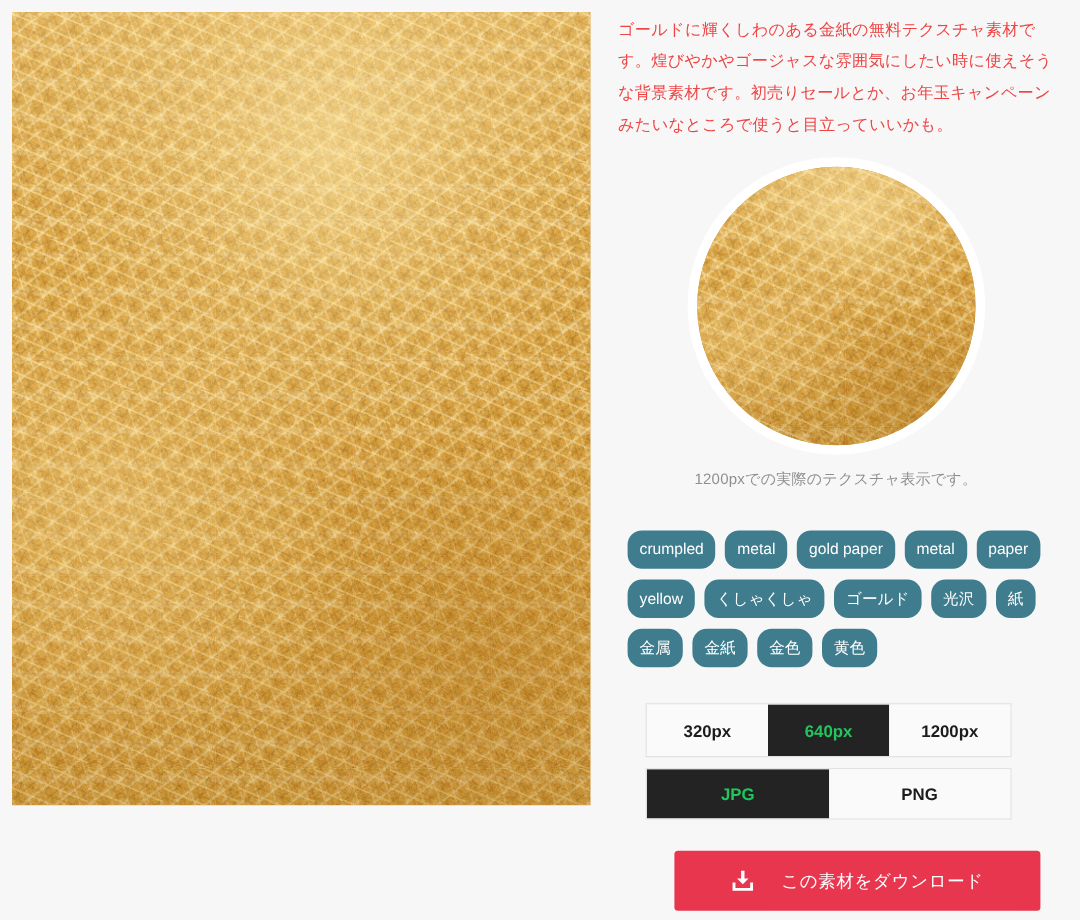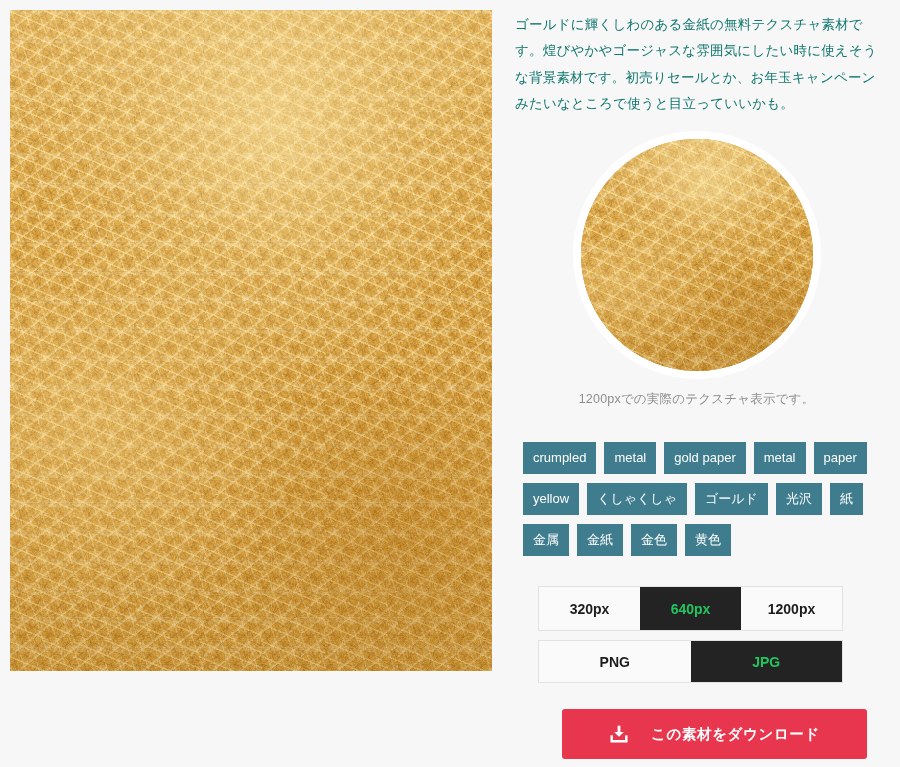--- a/index.html
+++ b/index.html
@@ -103,21 +103,21 @@
   }
 
   
   .right-col {
     flex: 1 1 auto;
     padding: 12px 14px 0 10px;
     box-sizing: border-box;
   }
 
   .description {
-    color: #0f766e;
+    color: #ef4444;
     font-size: 13.5px;
     line-height: 1.95;
     letter-spacing: 0.2px;
     margin: 0 0 14px 0;
     max-width: 382px;
   }
 
   
   .circle-wrap {
     display: flex;
@@ -155,21 +155,21 @@
     gap: 9px 8px;
     margin: 34px 0 0 8px;
     max-width: 380px;
   }
   .tag {
     background: #3f7d8e;
     color: #ffffff;
     font-size: 13px;
     line-height: 1;
     padding: 9px 10px 10px 10px;
-    border-radius: 0;
+    border-radius: 12px;
     white-space: nowrap;
     cursor: pointer;
     user-select: none;
   }
 
   
   .options {
     margin: 30px 0 0 23px;
     width: 305px;
   }
@@ -208,21 +208,21 @@
     align-items: center;
     justify-content: center;
     gap: 22px;
     width: 100%;
     height: 50px;
     background: #e8364f;
     border: none;
     border-radius: 3px;
     color: #ffffff;
     font-size: 14.5px;
-    font-weight: bold;
+    font-weight: normal;
     letter-spacing: 0.6px;
     cursor: pointer;
     font-family: "Liberation Sans", "DejaVu Sans", sans-serif;
     padding: 0 0 0 0;
     box-sizing: border-box;
   }
   .dl-icon {
     width: 20px;
     height: 20px;
     display: block;
@@ -275,22 +275,22 @@
 
     <div class="options">
 
       <div class="seg three">
         <div class="seg-item">320px</div>
         <div class="seg-item active">640px</div>
         <div class="seg-item">1200px</div>
       </div>
 
       <div class="seg two">
+        <div class="seg-item active">JPG</div>
         <div class="seg-item">PNG</div>
-        <div class="seg-item active">JPG</div>
       </div>
 
     </div>
 
     <div class="dl-wrap">
       <button class="dl-button">
         <svg class="dl-icon" viewBox="0 0 24 24" aria-hidden="true">
           <path d="M12 2 L12 12" stroke="#ffffff" stroke-width="3.4" fill="none" stroke-linecap="butt"></path>
           <path d="M6.2 9.6 L12 15.4 L17.8 9.6 Z" fill="#ffffff"></path>
           <path d="M3.2 13.6 L3.2 20.6 L20.8 20.6 L20.8 13.6" stroke="#ffffff" stroke-width="2.9" fill="none" stroke-linejoin="miter" stroke-linecap="butt"></path>

